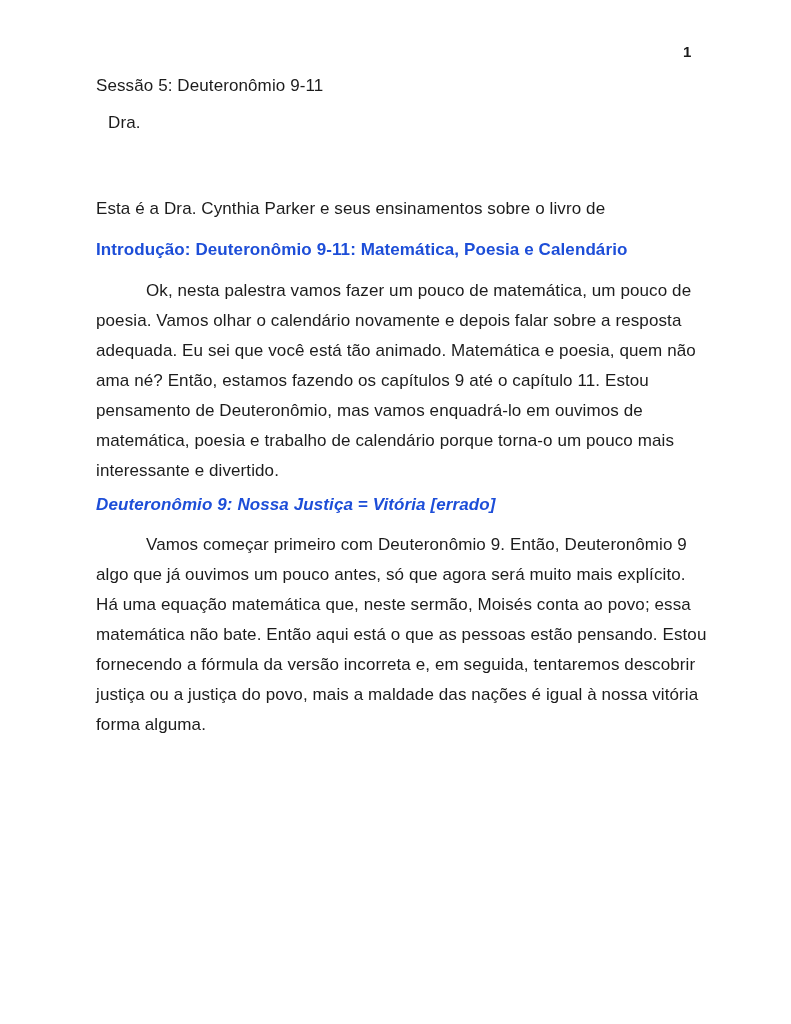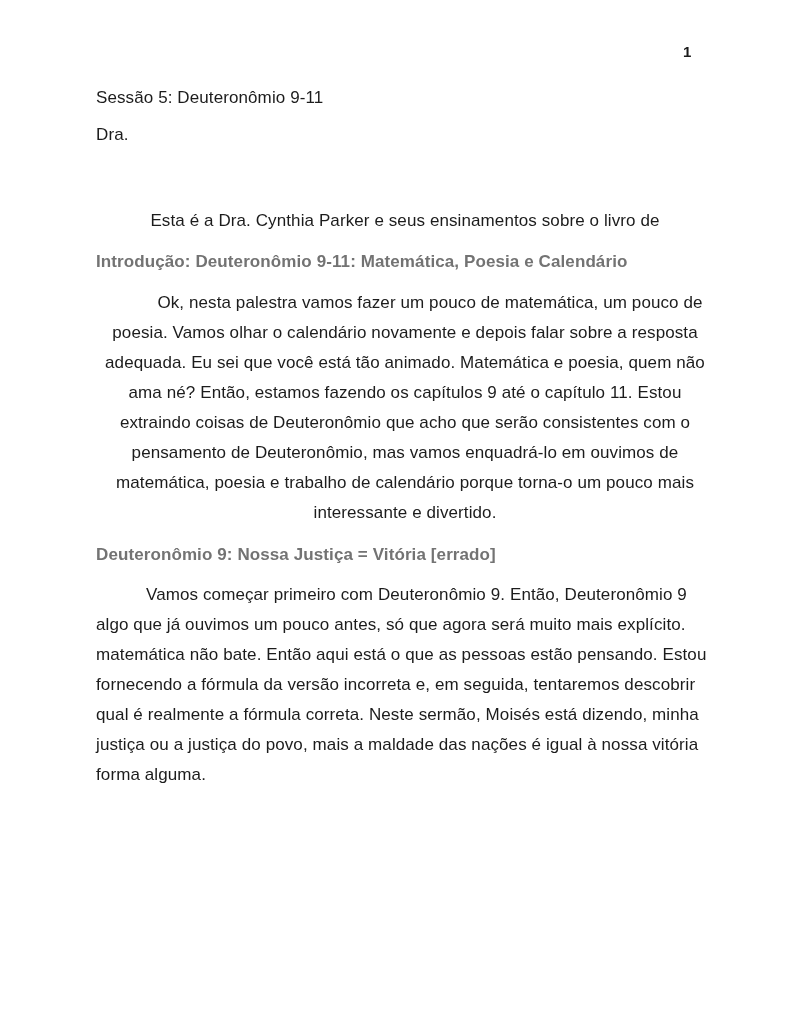--- a/index.html
+++ b/index.html
@@ -17,72 +17,71 @@
   .page-number {
     position: absolute;
     top: 43px; left: 683px;
     font-size: 15px;
     font-weight: 700;
     color: #1b1b1b;
     letter-spacing: 0;
   }
   .content {
     position: absolute;
-    left: 96px; top: 83px;
+    left: 96px; top: 71px;
     width: 618px;
     color: #1c1c1c;
     font-size: 17px;
     line-height: 30px;
     letter-spacing: 0.1px;
   }
   .block { white-space: normal; }
   .tline { white-space: nowrap; height: 30px; }
   .first-indent { padding-left: 50px; }
   .line { height: 30px; }
   .heading {
     font-weight: 700;
-    color: #737373;
+    color: #1d4ed8;
     height: 30px;
     white-space: nowrap;
   }
   
   [data-name="session-title"]            { margin-bottom: 7px; }
-  [data-name="speaker-label"]            { margin-bottom: 56px; }
-  [data-name="intro-paragraph"]          { margin-bottom: 11px; text-align: center; }
+  [data-name="speaker-label"]            { margin-bottom: 56px; margin-left: 12px; }
+  [data-name="intro-paragraph"]          { margin-bottom: 11px; }
   [data-name="heading-introducao"]       { margin-bottom: 11px; }
-  [data-name="paragraph-matematica-poesia"] { margin-bottom: 12px; text-align: center; }
-  [data-name="heading-deuteronomio-9"]   { margin-bottom: 10px; }
+  [data-name="paragraph-matematica-poesia"] { margin-bottom: 4px; }
+  [data-name="heading-deuteronomio-9"]   { margin-bottom: 10px; font-style: italic; }
   [data-name="paragraph-equacao-incorreta"] { margin-bottom: 8px; }
 </style>
 </head>
 <body>
 
 <div class="page" data-name="document-page">
   <div class="page-number" data-name="page-number">1</div>
   <main class="content" data-name="document-body">
       <div class="block line" data-name="session-title">Sessão 5: Deuteronômio 9-11</div>
       <div class="block line" data-name="speaker-label">Dra.</div>
       <div class="block paragraph" data-name="intro-paragraph">
         <div class="tline" data-name="paragraph-line">Esta é a Dra. Cynthia Parker e seus ensinamentos sobre o livro de</div>
       </div>
       <div class="block heading" data-name="heading-introducao">Introdução: Deuteronômio 9-11: Matemática, Poesia e Calendário</div>
       <div class="block paragraph" data-name="paragraph-matematica-poesia">
         <div class="tline first-indent" data-name="paragraph-line">Ok, nesta palestra vamos fazer um pouco de matemática, um pouco de</div>
         <div class="tline" data-name="paragraph-line">poesia. Vamos olhar o calendário novamente e depois falar sobre a resposta</div>
         <div class="tline" data-name="paragraph-line">adequada. Eu sei que você está tão animado. Matemática e poesia, quem não</div>
         <div class="tline" data-name="paragraph-line">ama né? Então, estamos fazendo os capítulos 9 até o capítulo 11. Estou</div>
-        <div class="tline" data-name="paragraph-line">extraindo coisas de Deuteronômio que acho que serão consistentes com o</div>
         <div class="tline" data-name="paragraph-line">pensamento de Deuteronômio, mas vamos enquadrá-lo em ouvimos de</div>
         <div class="tline" data-name="paragraph-line">matemática, poesia e trabalho de calendário porque torna-o um pouco mais</div>
         <div class="tline" data-name="paragraph-line">interessante e divertido.</div>
       </div>
       <div class="block heading" data-name="heading-deuteronomio-9">Deuteronômio 9: Nossa Justiça = Vitória [errado]</div>
       <div class="block paragraph" data-name="paragraph-equacao-incorreta">
         <div class="tline first-indent" data-name="paragraph-line">Vamos começar primeiro com Deuteronômio 9. Então, Deuteronômio 9</div>
         <div class="tline" data-name="paragraph-line">algo que já ouvimos um pouco antes, só que agora será muito mais explícito.</div>
+        <div class="tline" data-name="paragraph-line">Há uma equação matemática que, neste sermão, Moisés conta ao povo; essa</div>
         <div class="tline" data-name="paragraph-line">matemática não bate. Então aqui está o que as pessoas estão pensando. Estou</div>
         <div class="tline" data-name="paragraph-line">fornecendo a fórmula da versão incorreta e, em seguida, tentaremos descobrir</div>
-        <div class="tline" data-name="paragraph-line">qual é realmente a fórmula correta. Neste sermão, Moisés está dizendo, minha</div>
         <div class="tline" data-name="paragraph-line">justiça ou a justiça do povo, mais a maldade das nações é igual à nossa vitória</div>
         <div class="tline" data-name="paragraph-line">forma alguma.</div>
       </div>
     </main>
 </div>
 
 </body></html>

